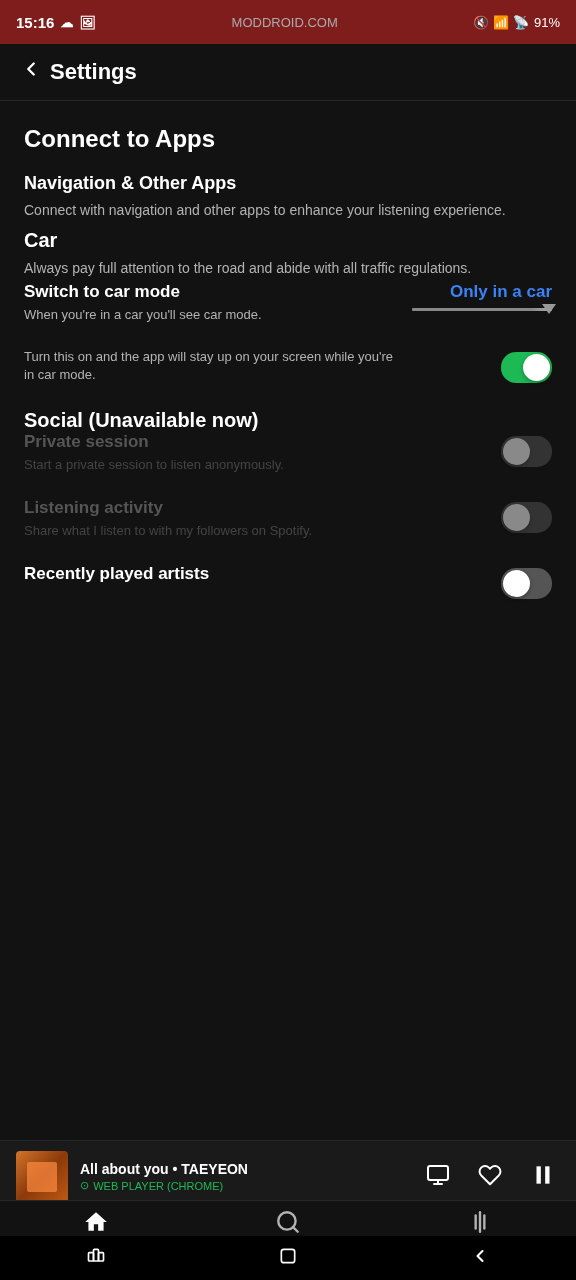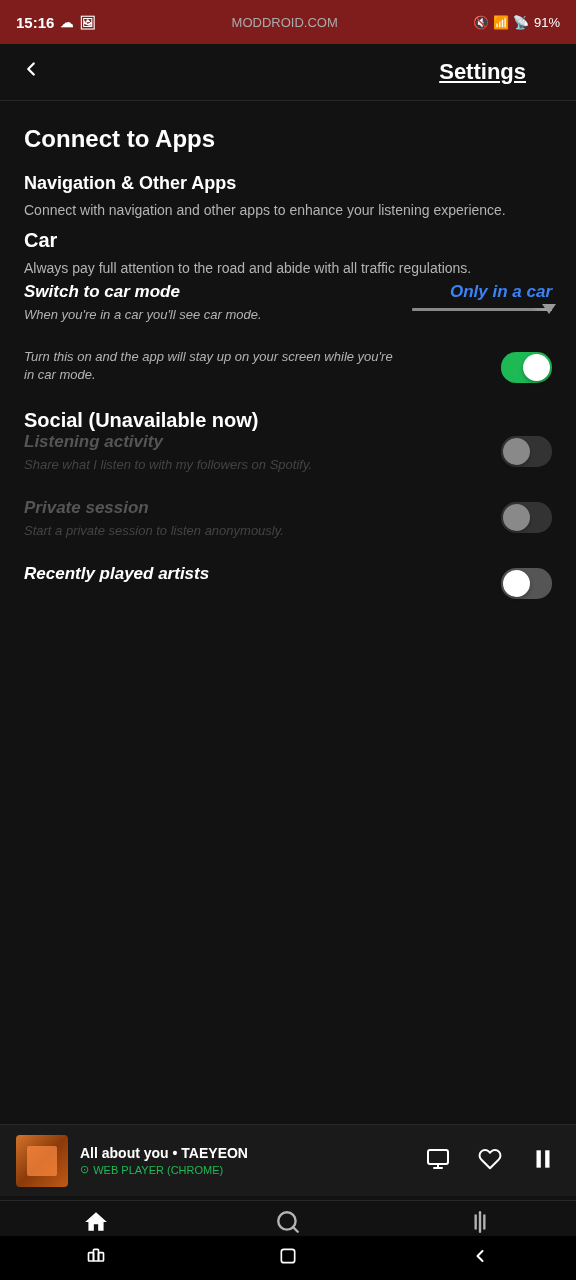--- a/index.html
+++ b/index.html
@@ -45,24 +45,23 @@
       color: #aaa;
     }
 
     
     .header {
       width: 100%;
       height: 56px;
       background: #121212;
       display: flex;
       align-items: center;
-      justify-content: flex-end;
+      justify-content: flex-start;
       position: relative;
       padding: 0 50px;
-      text-decoration: underline;
     }
     .header-back {
       position: absolute;
       left: 16px;
       top: 50%;
       transform: translateY(-50%);
       background: none;
       border: none;
       cursor: pointer;
       color: #fff;
@@ -122,21 +121,20 @@
       line-height: 1.5;
       margin-bottom: 3px;
     }
 
     
     .settings-row {
       display: flex;
       align-items: flex-start;
       justify-content: space-between;
       margin-bottom: 24px;
-      font-style: italic;
     }
     .settings-row-text {
       flex: 1;
       padding-right: 16px;
     }
     .settings-row-label {
       font-size: 17px;
       font-weight: 600;
       color: #fff;
       margin-bottom: 4px;
@@ -206,21 +204,21 @@
     .settings-row.dimmed .settings-row-label {
       color: #555;
     }
     .settings-row.dimmed .settings-row-desc {
       color: #444;
     }
 
     
     .now-playing-bar {
       position: fixed;
-      bottom: 84px;
+      bottom: 68px;
       left: 0;
       width: 576px;
       height: 72px;
       background: #1a1a1a;
       border-top: 1px solid #282828;
       display: flex;
       align-items: center;
       padding: 0 16px;
       z-index: 100;
     }
@@ -412,34 +410,34 @@
           </div>
         </div>
       </div>
     </div>
 
     <div>
       <div class="social-title">Social (Unavailable now)</div>
 
       <div class="settings-row dimmed">
         <div class="settings-row-text">
-          <div class="settings-row-label">Listening activity</div>
-          <div class="settings-row-desc">Share what I listen to with my followers on Spotify.</div>
+          <div class="settings-row-label">Private session</div>
+          <div class="settings-row-desc">Start a private session to listen anonymously.</div>
         </div>
         <div class="settings-row-control" style="justify-content:center; padding-top:4px;">
           <div class="toggle off" style="opacity:0.5;">
             <div class="toggle-knob"></div>
           </div>
         </div>
       </div>
 
       <div class="settings-row dimmed">
         <div class="settings-row-text">
-          <div class="settings-row-label">Private session</div>
-          <div class="settings-row-desc">Start a private session to listen anonymously.</div>
+          <div class="settings-row-label">Listening activity</div>
+          <div class="settings-row-desc">Share what I listen to with my followers on Spotify.</div>
         </div>
         <div class="settings-row-control" style="justify-content:center; padding-top:4px;">
           <div class="toggle off" style="opacity:0.5;">
             <div class="toggle-knob"></div>
           </div>
         </div>
       </div>
 
       <div class="settings-row">
         <div class="settings-row-text">

